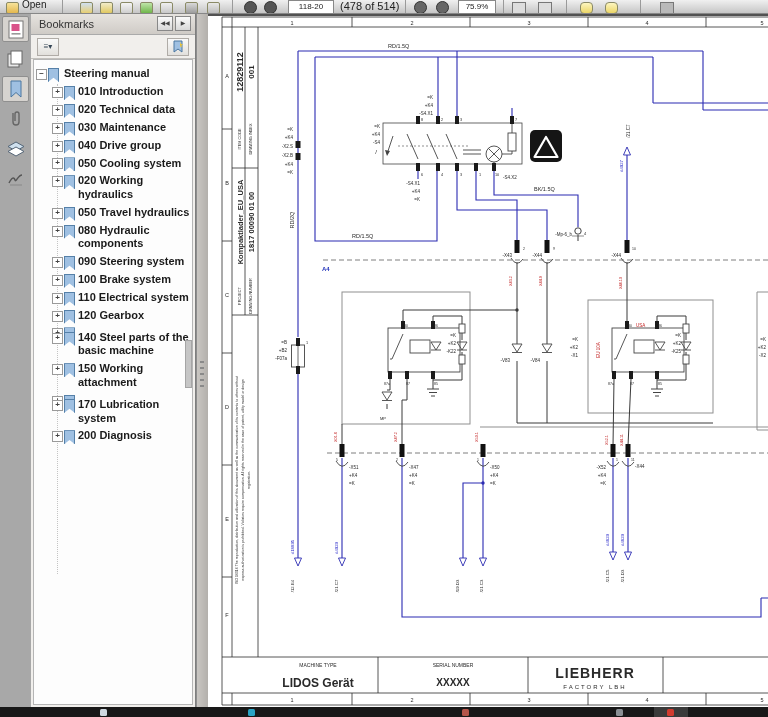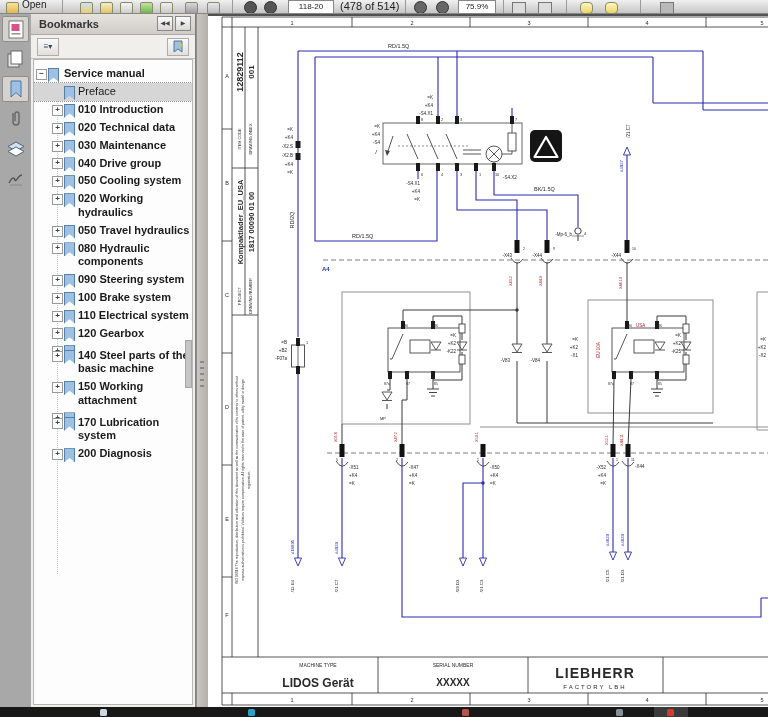--- a/index.html
+++ b/index.html
@@ -20,21 +20,21 @@
   
   .sidebar{position:absolute;left:0;top:13px;width:31px;bottom:10px;background:#a8a8a8;z-index:5}
   .tile{width:27px;height:26px;margin:3px auto 4px;display:flex;align-items:center;justify-content:center;border-radius:2px}
   .tile.active{background:#d6d3cf;border:1px solid #8f8f8f;box-sizing:border-box}
 
   
   .panel{position:absolute;left:31px;top:13px;width:165px;bottom:10px;background:#f1efec;z-index:5;
          border-right:1px solid #7e7e7e;box-sizing:border-box}
   .panel-header{height:21px;background:linear-gradient(#e7e4e0,#cfcbc6);border-bottom:1px solid #aaa;
                 display:flex;align-items:center;padding:0 4px}
-  .panel-title{font-size:11px;font-weight:bold;color:#333;flex:1;padding-left:4px}
+  .panel-title{font-size:11px;font-weight:normal;color:#333;flex:1;padding-left:4px}
   .ph-btn{width:14px;height:13px;background:linear-gradient(#fbfbfb,#d8d8d8);border:1px solid #888;
           font-size:6px;line-height:12px;text-align:center;color:#444;margin-left:2px}
   .panel-tools{height:23px;border-bottom:1px solid #c2c0bc;display:flex;align-items:center;
                justify-content:space-between;padding:0 6px}
   .pt-btn{width:20px;height:16px;border:1px solid #b0aca7;background:linear-gradient(#fafafa,#e2e0dc);
           display:flex;align-items:center;justify-content:center;font-size:8px;color:#345}
   .bm-list{position:absolute;top:46px;left:2px;right:2px;bottom:2px;background:#fdfdfd;
            border:1px solid #b5b5b5;overflow:hidden;padding-top:5px;box-sizing:border-box}
   .bm-guide{position:absolute;left:23px;top:24px;height:490px;border-left:1px dotted #c4c4c4}
   .bm-item{position:relative;font-size:11px;color:#1a1a1a;line-height:13.5px;padding:2.2px 2px 2.2px 44px}
@@ -463,22 +463,21 @@
     <span class="pt-btn">≡▾</span>
     <span class="pt-btn">
       <svg width="12" height="13">
         <path d="M2,1 H10 V12 L6,9 L2,12 Z" fill="#9fc0e2" stroke="#4a76a0"></path>
         <path d="M8,2 l1,2 2,0 -1.6,1.4 .6,2 -2,-1.2" fill="#e8c23a"></path>
       </svg>
     </span>
   </div>
   <div class="bm-list" id="bm-list">
     <div class="bm-guide"></div>
-  <div class="bm-item d0 bold"><span class="bm-exp">−</span><span class="bm-flag"></span><span>Service manual</span></div>
-      <div class="bm-item d1 selected"><span class="bm-flag"></span><span>Preface</span></div>
+  <div class="bm-item d0 bold"><span class="bm-exp">−</span><span class="bm-flag"></span><span>Steering manual</span></div>
       <div class="bm-item d1 bold"><span class="bm-exp">+</span><span class="bm-flag"></span><span>010 Introduction</span></div>
       <div class="bm-item d1 bold"><span class="bm-exp">+</span><span class="bm-flag"></span><span>020 Technical data</span></div>
       <div class="bm-item d1 bold"><span class="bm-exp">+</span><span class="bm-flag"></span><span>030 Maintenance</span></div>
       <div class="bm-item d1 bold"><span class="bm-exp">+</span><span class="bm-flag"></span><span>040 Drive group</span></div>
       <div class="bm-item d1 bold"><span class="bm-exp">+</span><span class="bm-flag"></span><span>050 Cooling system</span></div>
       <div class="bm-item d1 bold"><span class="bm-exp">+</span><span class="bm-flag"></span><span>020 Working hydraulics</span></div>
       <div class="bm-item d1 bold"><span class="bm-exp">+</span><span class="bm-flag"></span><span>050 Travel hydraulics</span></div>
       <div class="bm-item d1 bold"><span class="bm-exp">+</span><span class="bm-flag"></span><span>080 Hydraulic components</span></div>
       <div class="bm-item d1 bold"><span class="bm-exp">+</span><span class="bm-flag"></span><span>090 Steering system</span></div>
       <div class="bm-item d1 bold"><span class="bm-exp">+</span><span class="bm-flag"></span><span>100 Brake system</span></div>

